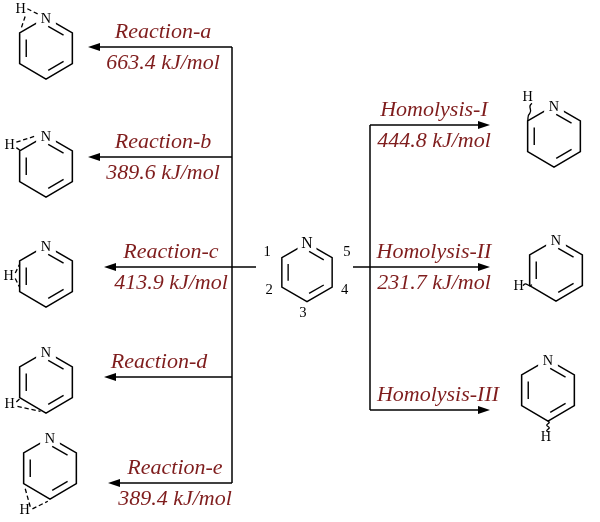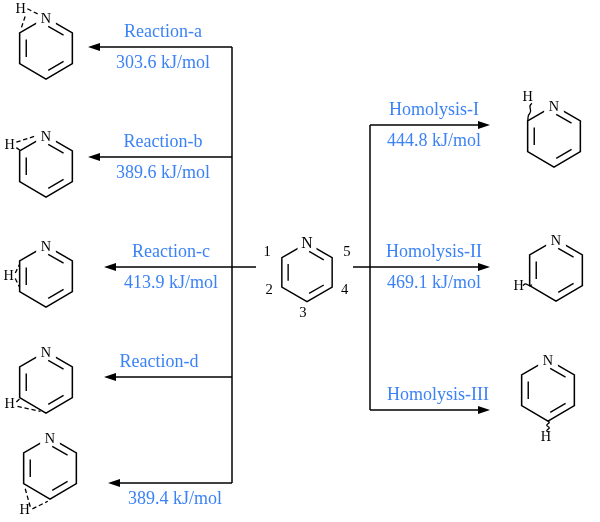--- a/index.html
+++ b/index.html
@@ -3,22 +3,22 @@
 <meta charset="utf-8">
 <style>
   html,body{margin:0;padding:0;background:#ffffff;}
   .canvas{
     position:relative;width:600px;height:522px;background:#ffffff;
     font-family:"Liberation Serif", serif;color:#000;overflow:hidden;
   }
   .wires{position:absolute;left:0;top:0;}
   .mol{position:absolute;overflow:visible;}
   .lbl{
-    position:absolute;font-size:18px;line-height:22px;text-align:center;
-    color:#3b82f6;white-space:nowrap;
+    position:absolute;font-size:22px;line-height:22px;text-align:center;
+    color:#7f1d1d;white-space:nowrap;font-style:italic;
   }
   svg text{font-family:"Liberation Serif", serif;fill:#000;}
   .atom{font-size:13px;text-anchor:middle;}
   .atom.big{font-size:15px;}
   .num{font-size:14px;text-anchor:middle;}
   .dash{stroke:#000;stroke-width:1.2;stroke-dasharray:4 2.5;fill:none;}
   .wavy{stroke:#000;stroke-width:1.2;fill:none;}
 </style>
 </head>
 <body>
@@ -72,32 +72,33 @@
           <polygon points="490,267 478,263 478,271" fill="#000" stroke="none"></polygon>
         </g>
       <g>
           <line x1="370" y1="410" x2="481" y2="410"></line>
           <polygon points="490,410 478,406 478,414" fill="#000" stroke="none"></polygon>
         </g>
     </g>
   </svg>
 
   <div class="lbl" style="left:92px;top:20px;width:142px">Reaction-a</div>
-  <div class="lbl" style="left:92px;top:51px;width:142px">303.6 kJ/mol</div>
+  <div class="lbl" style="left:92px;top:51px;width:142px">663.4 kJ/mol</div>
   <div class="lbl" style="left:92px;top:130px;width:142px">Reaction-b</div>
   <div class="lbl" style="left:92px;top:161px;width:142px">389.6 kJ/mol</div>
   <div class="lbl" style="left:100px;top:240px;width:142px">Reaction-c</div>
   <div class="lbl" style="left:100px;top:271px;width:142px">413.9 kJ/mol</div>
   <div class="lbl" style="left:88px;top:350px;width:142px">Reaction-d</div>
+  <div class="lbl" style="left:104px;top:456px;width:142px">Reaction-e</div>
   <div class="lbl" style="left:104px;top:487px;width:142px">389.4 kJ/mol</div>
 
   <div class="lbl" style="left:374px;top:98px;width:120px">Homolysis-I</div>
   <div class="lbl" style="left:374px;top:129px;width:120px">444.8 kJ/mol</div>
   <div class="lbl" style="left:374px;top:240px;width:120px">Homolysis-II</div>
-  <div class="lbl" style="left:374px;top:271px;width:120px">469.1 kJ/mol</div>
+  <div class="lbl" style="left:374px;top:271px;width:120px">231.7 kJ/mol</div>
   <div class="lbl" style="left:374px;top:383px;width:128px">Homolysis-III</div>
 
   <svg class="mol" style="left:244px;top:220px" width="126" height="109" viewBox="0 0 120 104">
     <g transform="translate(20,6)">
         <use href="#pyr-ring"></use>
       </g>
     <text class="atom big" x="60" y="27">N</text>
     <text class="num" x="22" y="34">1</text>
     <text class="num" x="98" y="34">5</text>
     <text class="num" x="24" y="71">2</text>

